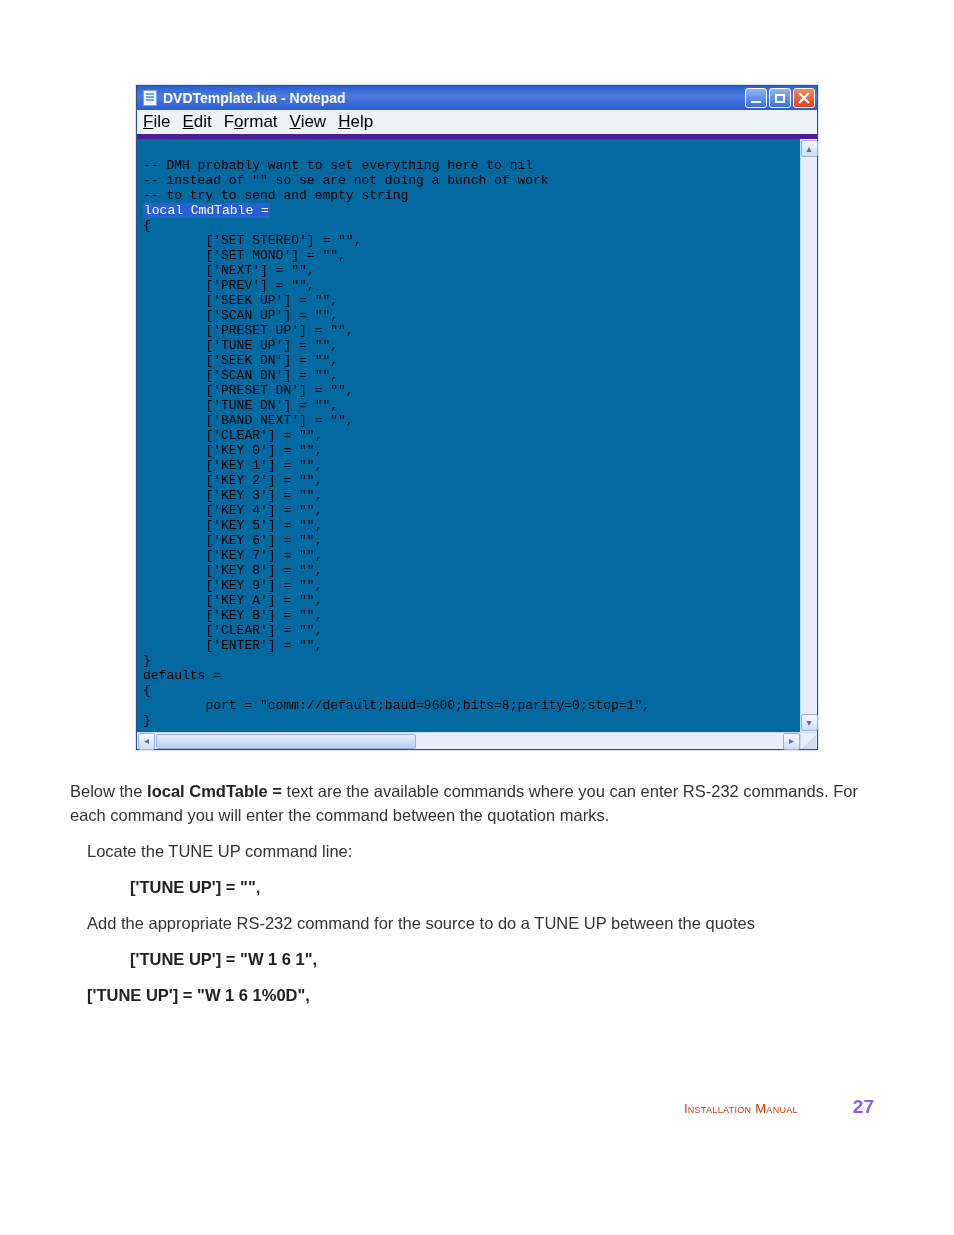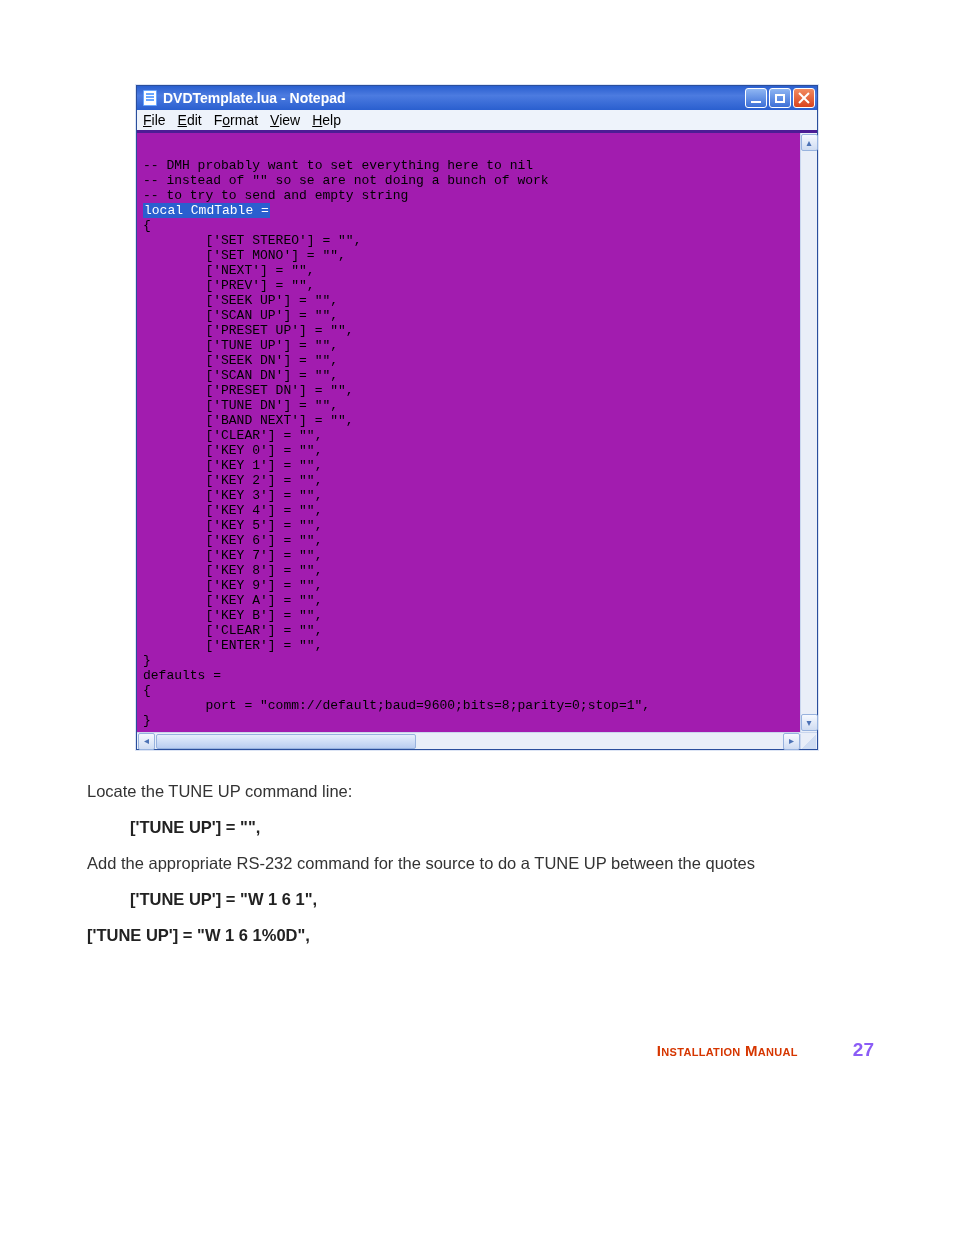--- a/index.html
+++ b/index.html
@@ -13,21 +13,21 @@
     box-sizing: border-box;
     font-family: Arial, Helvetica, sans-serif;
     color: #333;
   }
 
   
   .window {
     width: 680px;
     margin: 0 auto 30px auto;
     border: 1px solid #2a4e9c;
-    background: #a21caf;
+    background: #0369a1;
     box-shadow: 0 0 0 1px #dde5f5;
   }
   .titlebar {
     height: 24px;
     background: linear-gradient(#2a5fcf, #4c7be0 40%, #2a5fcf);
     display: flex;
     align-items: center;
     padding: 0 2px 0 6px;
     color: #fff;
     font-weight: bold;
@@ -90,34 +90,34 @@
   .close-glyph::before, .close-glyph::after {
     content: ""; position: absolute; left: 5px; top: -1px;
     width: 2px; height: 14px; background: #fff;
   }
   .close-glyph::before { transform: rotate(45deg); }
   .close-glyph::after  { transform: rotate(-45deg); }
 
   .menubar {
     background: #eef3fb;
     padding: 2px 6px;
-    font-size: 14px;
+    font-size: 17px;
     color: #000;
     display: flex;
     gap: 12px;
-    border-bottom: 3px solid #4c1d95;
+    border-bottom: 5px solid #4c1d95;
   }
   .menu-item u { text-decoration: underline; }
 
   .client {
     display: flex;
   }
   .editor {
     flex: 1 1 auto;
-    padding: 10px 2px 4px 6px;
+    padding: 4px 2px 4px 6px;
     font-family: "Lucida Console", "Courier New", monospace;
     font-size: 13px;
     line-height: 15px;
     white-space: pre;
     overflow: hidden;
     color: #000;
   }
   .hilite {
     background: #2a5fcf;
     color: #fff;
@@ -191,22 +191,22 @@
   .footer {
     margin-top: 60px;
     display: flex;
     justify-content: flex-end;
     align-items: baseline;
     gap: 55px;
     padding-right: 10px;
   }
   .footer-title {
     color: #d63600;
-    font-weight: bold;
-    font-size: 15px;
+    font-weight: normal;
+    font-size: 13px;
     letter-spacing: 0.3px;
     font-variant: small-caps;
     margin-top: 34px;
   }
   .footer-page {
     color: #8b5cf6;
     font-weight: bold;
     font-size: 19px;
   }
 </style>
@@ -291,20 +291,25 @@
     <div class="sb-btn">◂</div>
     <div class="hsb-thumb"></div>
     <div class="hsb-spacer"></div>
     <div class="sb-btn">▸</div>
     <div class="grip"></div>
   </div>
 </div>
 
 <div class="copy">
 
+  <p>
+    <span>Below the   </span>
+    <b class="code-inline">local CmdTable =</b>
+    <span>     text are the available commands where you can enter RS-232 commands.  For each command you will enter the command between the quotation marks.</span>
+  </p>
 
 
   <p class="indent1">Locate the TUNE UP command line:</p>
 
   <p class="indent2">
     <b class="code-inline">['TUNE UP'] = "",</b>
   </p>
 
   <p class="indent1">Add the appropriate RS-232 command for the source to do a TUNE UP between the quotes</p>
 

